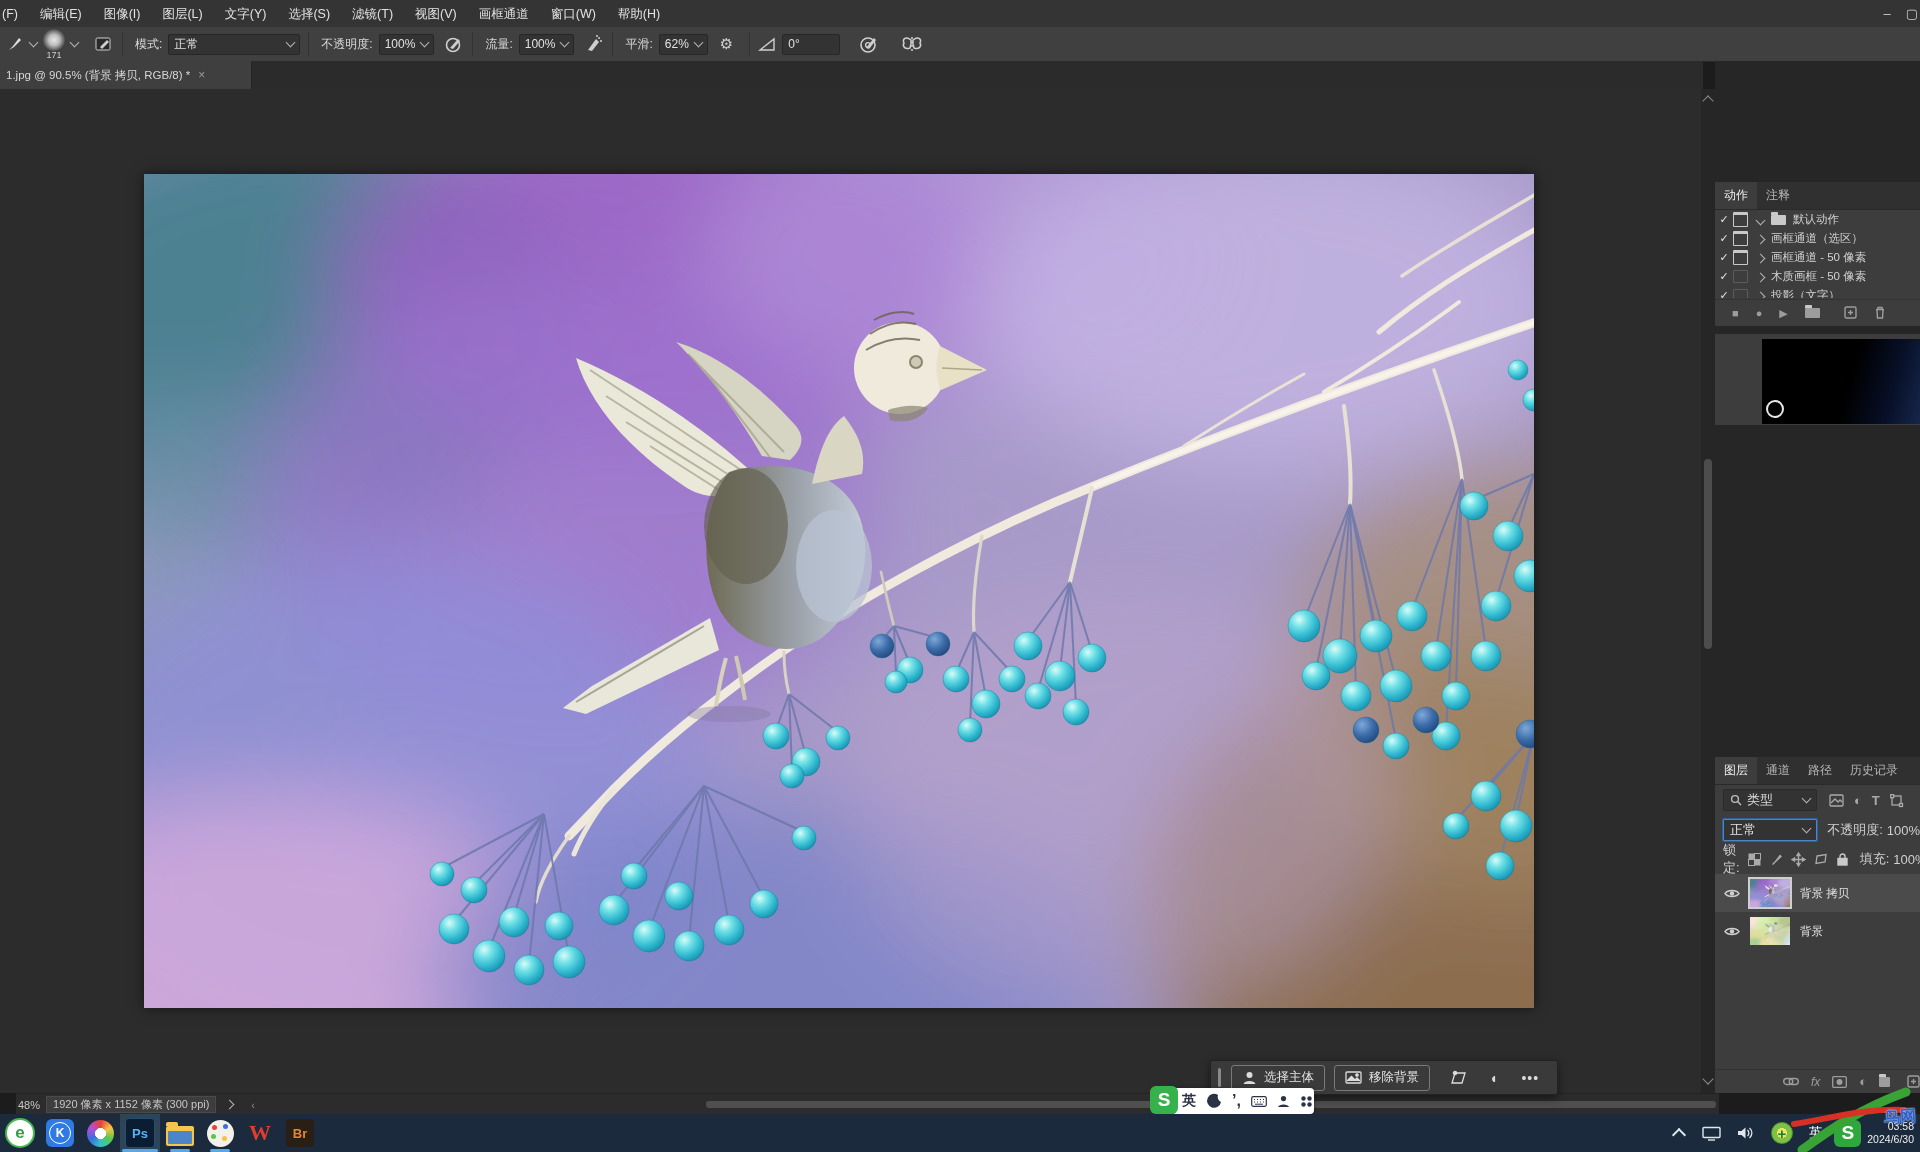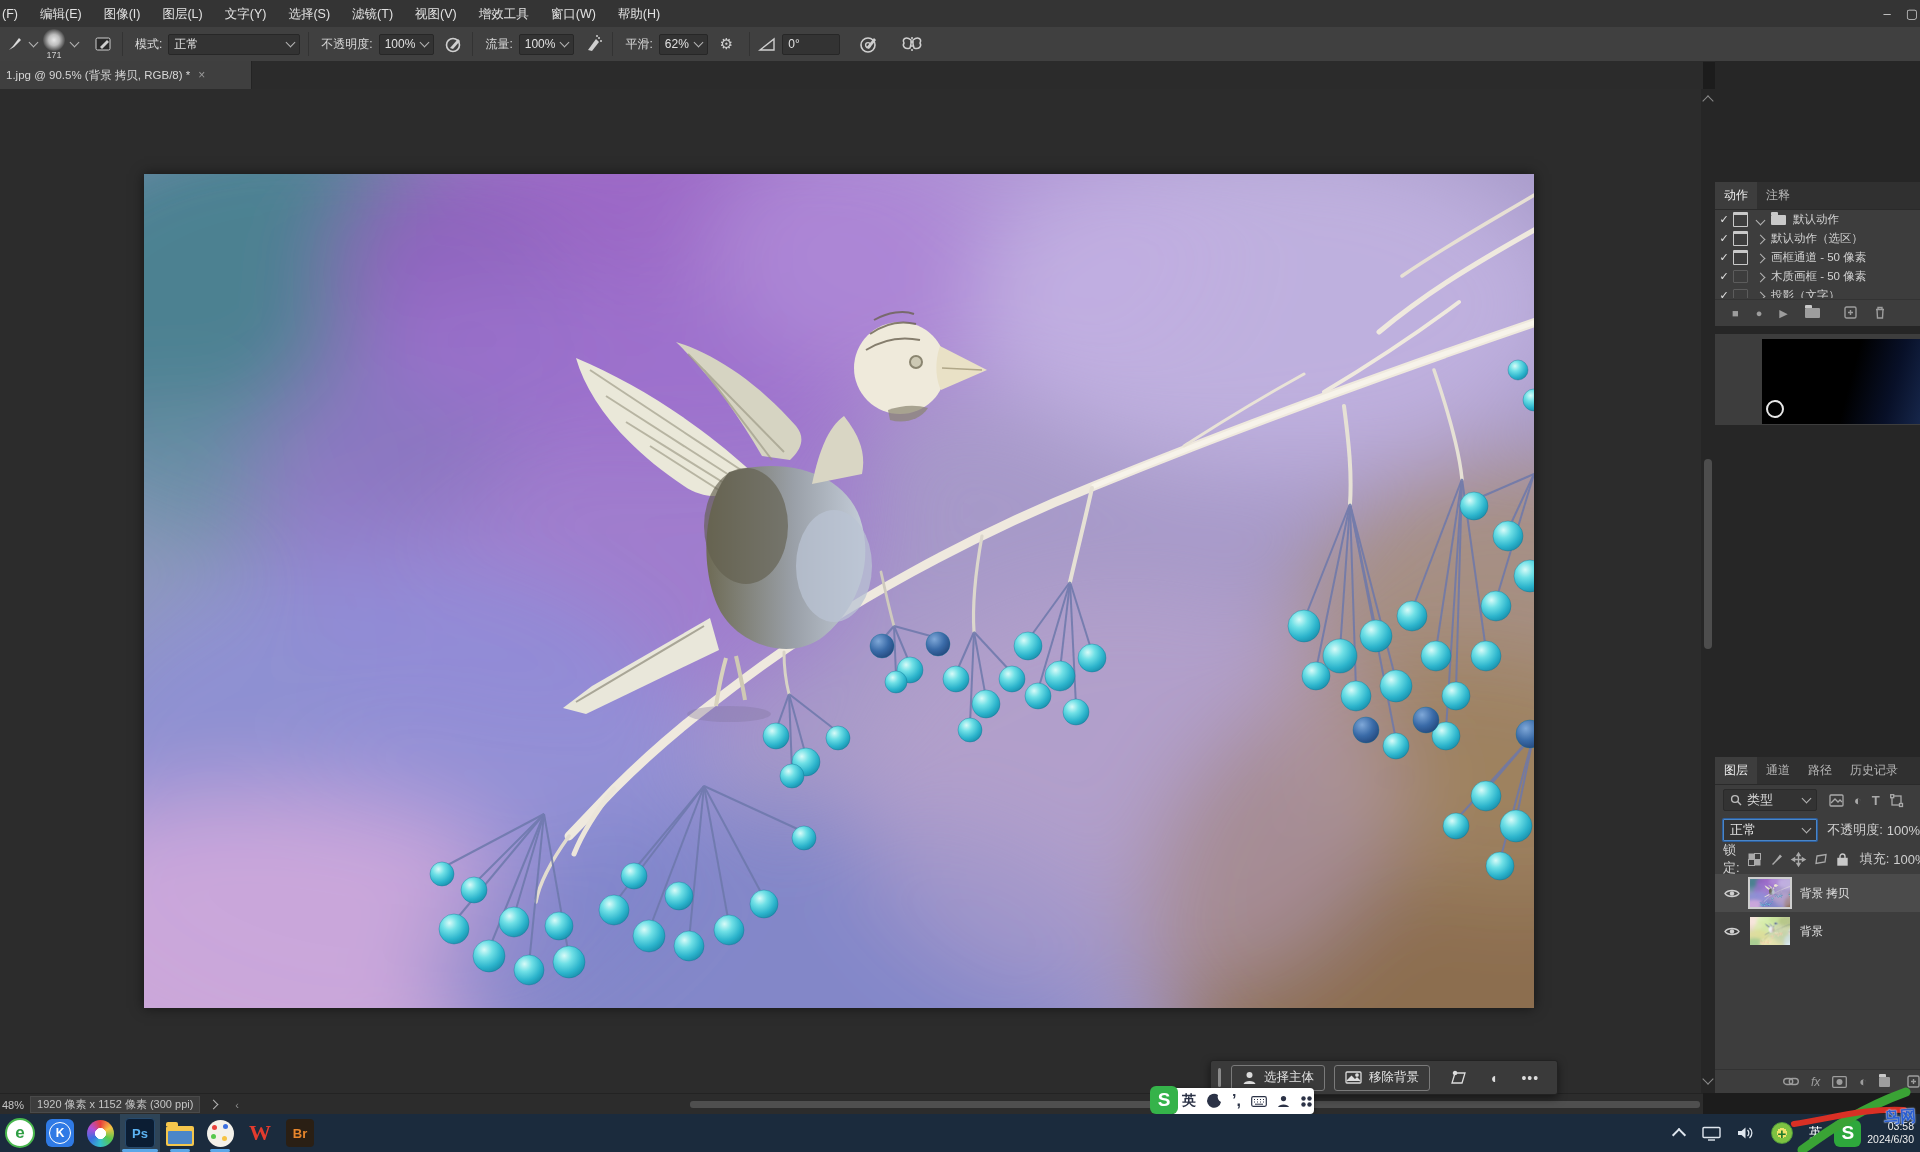--- a/index.html
+++ b/index.html
@@ -35,21 +35,21 @@
   #doc-tab .close{margin-left:8px;color:#9a9a9a;font-size:12px;}
   
   #workspace{left:0;top:89px;width:1703px;height:1004px;background:#2c2c2c;overflow:hidden;}
   #photo{position:absolute;left:144px;top:85px;width:1390px;height:834px;box-shadow:0 0 12px rgba(0,0,0,.55);}
   #photo svg{display:block;}
   
   #vgutter{left:1701px;top:89px;width:14px;height:1004px;background:#262626;}
   #vthumb{position:absolute;left:3px;top:370px;width:8px;height:190px;background:#4d4d4d;border-radius:4px;}
   .gutter-chev{position:absolute;left:3px;width:7px;height:7px;border-right:1.6px solid #8a8a8a;border-bottom:1.6px solid #8a8a8a;}
   
-  #statusbar{left:0;top:1093px;width:1703px;height:21px;background:#2c2c2c;border-top:1px solid #232323;
+  #statusbar{left:16px;top:1093px;width:1703px;height:21px;background:#2c2c2c;border-top:1px solid #232323;
              display:flex;align-items:center;font-size:11px;color:#c6c6c6;}
   #status-zoom{margin-left:2px;}
   #status-info{background:#3d3d3d;border:1px solid #4a4a4a;height:15px;line-height:15px;padding:0 6px;margin-left:6px;}
   #hthumb{position:absolute;left:690px;top:7px;width:1010px;height:7px;background:#4f4f4f;border-radius:3px;}
   
   #panels{left:1715px;top:61px;width:205px;height:1032px;background:#262626;overflow:hidden;}
   .pgroup{position:absolute;left:0;width:205px;background:#3d3d3d;}
   .tabstrip{height:27px;background:#303030;display:flex;font-size:12px;color:#b5b5b5;border-bottom:1px solid #2a2a2a;}
   .ptab{padding:0 9px;line-height:26px;white-space:nowrap;}
   .ptab.active{background:#3d3d3d;color:#ededed;}
@@ -356,21 +356,21 @@
 
 <div id="menubar" class="abs">
   <span class="menu-item">(F)</span>
   <span class="menu-item">编辑(E)</span>
   <span class="menu-item">图像(I)</span>
   <span class="menu-item">图层(L)</span>
   <span class="menu-item">文字(Y)</span>
   <span class="menu-item">选择(S)</span>
   <span class="menu-item">滤镜(T)</span>
   <span class="menu-item">视图(V)</span>
-  <span class="menu-item">增效工具</span>
+  <span class="menu-item">画框通道</span>
   <span class="menu-item">窗口(W)</span>
   <span class="menu-item">帮助(H)</span>
   <div id="win-controls">
     <span class="wbtn">–</span>
     <span class="wbtn" style="width:16px">▢</span>
   </div>
 </div>
 
 <div id="optionsbar" class="abs">
   <span class="ic" style="margin-left:6px">
@@ -496,21 +496,21 @@
         <span class="act-check">✓</span>
         <span class="dlg-ic"></span>
         <span class="act-chevcol"><span class="chev" style="margin:0"></span></span>
         <span class="folder-ic"></span>
         <span>默认动作</span>
       </div>
       <div class="act-row">
         <span class="act-check">✓</span>
         <span class="dlg-ic"></span>
         <span class="act-chevcol"><span class="chev chev-r"></span></span>
-        <span>默认动作（选区）</span>
+        <span>画框通道（选区）</span>
       </div>
       <div class="act-row">
         <span class="act-check">✓</span>
         <span class="dlg-ic"></span>
         <span class="act-chevcol"><span class="chev chev-r"></span></span>
         <span>画框通道 - 50 像素</span>
       </div>
       <div class="act-row">
         <span class="act-check">✓</span>
         <span class="dlg-ic empty"></span>

